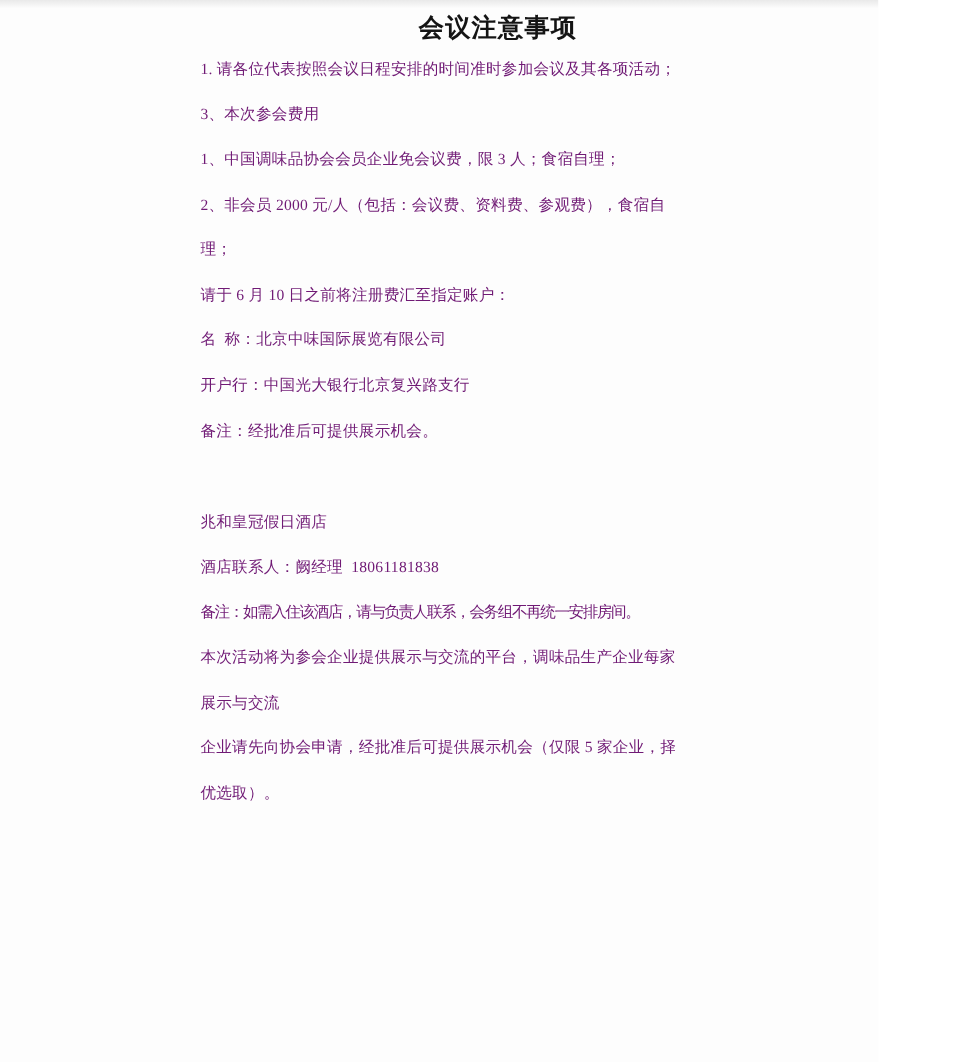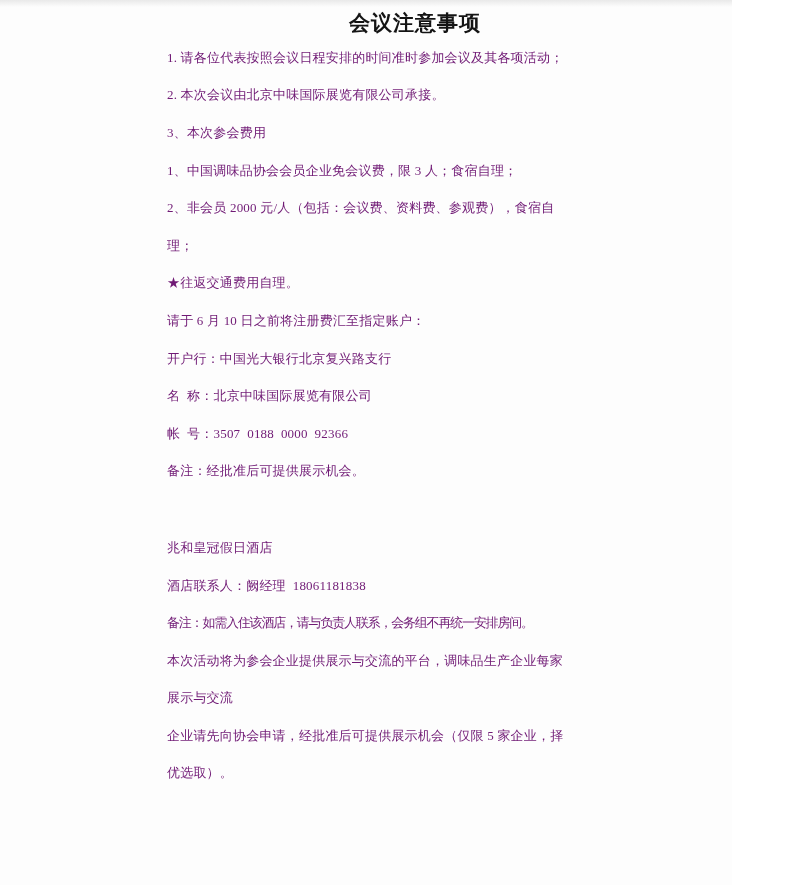--- a/index.html
+++ b/index.html
@@ -61,30 +61,27 @@
 <body>
 
 <div class="page">
   <div class="scan-edge-top"></div>
 
   <div class="content">
 
     <div class="doc-title">会议注意事项</div>
 
     <div class="line">1. 请各位代表按照会议日程安排的时间准时参加会议及其各项活动；</div>
-    <div class="line">2. 本次会议由北京中味国际展览有限公司承接。</div>
     <div class="line">3、本次参会费用</div>
     <div class="line">1、中国调味品协会会员企业免会议费，限 3 人；食宿自理；</div>
     <div class="line">2、非会员 2000 元/人（包括：会议费、资料费、参观费），食宿自</div>
     <div class="line">理；</div>
-    <div class="line">★往返交通费用自理。</div>
     <div class="line">请于 6 月 10 日之前将注册费汇至指定账户：</div>
+    <div class="line">名  称：北京中味国际展览有限公司</div>
     <div class="line">开户行：中国光大银行北京复兴路支行</div>
-    <div class="line">名  称：北京中味国际展览有限公司</div>
-    <div class="line">帐  号：3507  0188  0000  92366</div>
     <div class="line">备注：经批准后可提供展示机会。</div>
 
     <div class="para-gap"></div>
 
     <div class="line">兆和皇冠假日酒店</div>
     <div class="line">酒店联系人：阙经理  18061181838</div>
     <div class="line tight">备注：如需入住该酒店，请与负责人联系，会务组不再统一安排房间。</div>
     <div class="line">本次活动将为参会企业提供展示与交流的平台，调味品生产企业每家</div>
     <div class="line">展示与交流</div>
     <div class="line">企业请先向协会申请，经批准后可提供展示机会（仅限 5 家企业，择</div>

